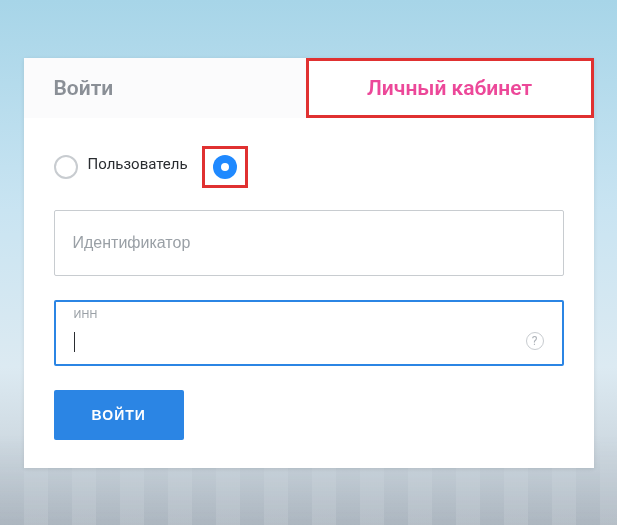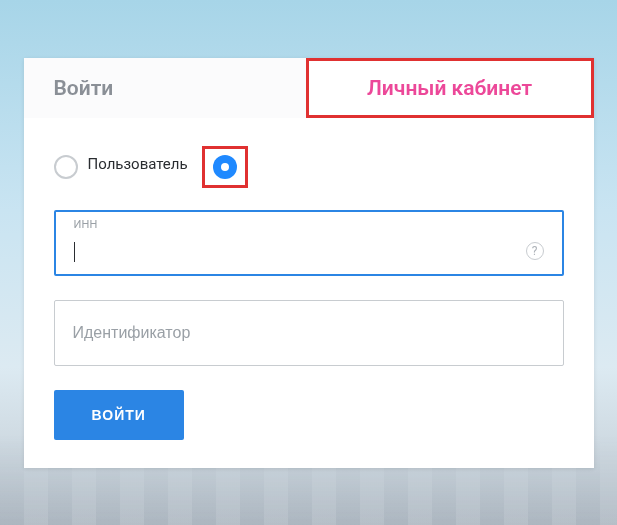--- a/index.html
+++ b/index.html
@@ -198,30 +198,30 @@
     <div class="radio-row">
       <div class="radio-group">
         <span class="radio-outer"></span>
         <span class="radio-label">Пользователь</span>
       </div>
       <div class="radio-highlight">
         <span class="radio-outer radio-selected"></span>
       </div>
     </div>
 
+    <div class="field">
+      <input type="text" placeholder="Идентификатор" style="">
+    </div>
+
     <div class="field field-active">
       <span class="float-label">ИНН</span>
       <span class="cursor-bar"></span>
       <input type="text" value="" style="">
       <span class="help-icon">?</span>
     </div>
 
-    <div class="field">
-      <input type="text" placeholder="Идентификатор" style="">
-    </div>
-
 
     <button class="submit-btn">
       <span>ВОЙТИ</span>
     </button>
 
   </div>
 </div>
 
 </body></html>

